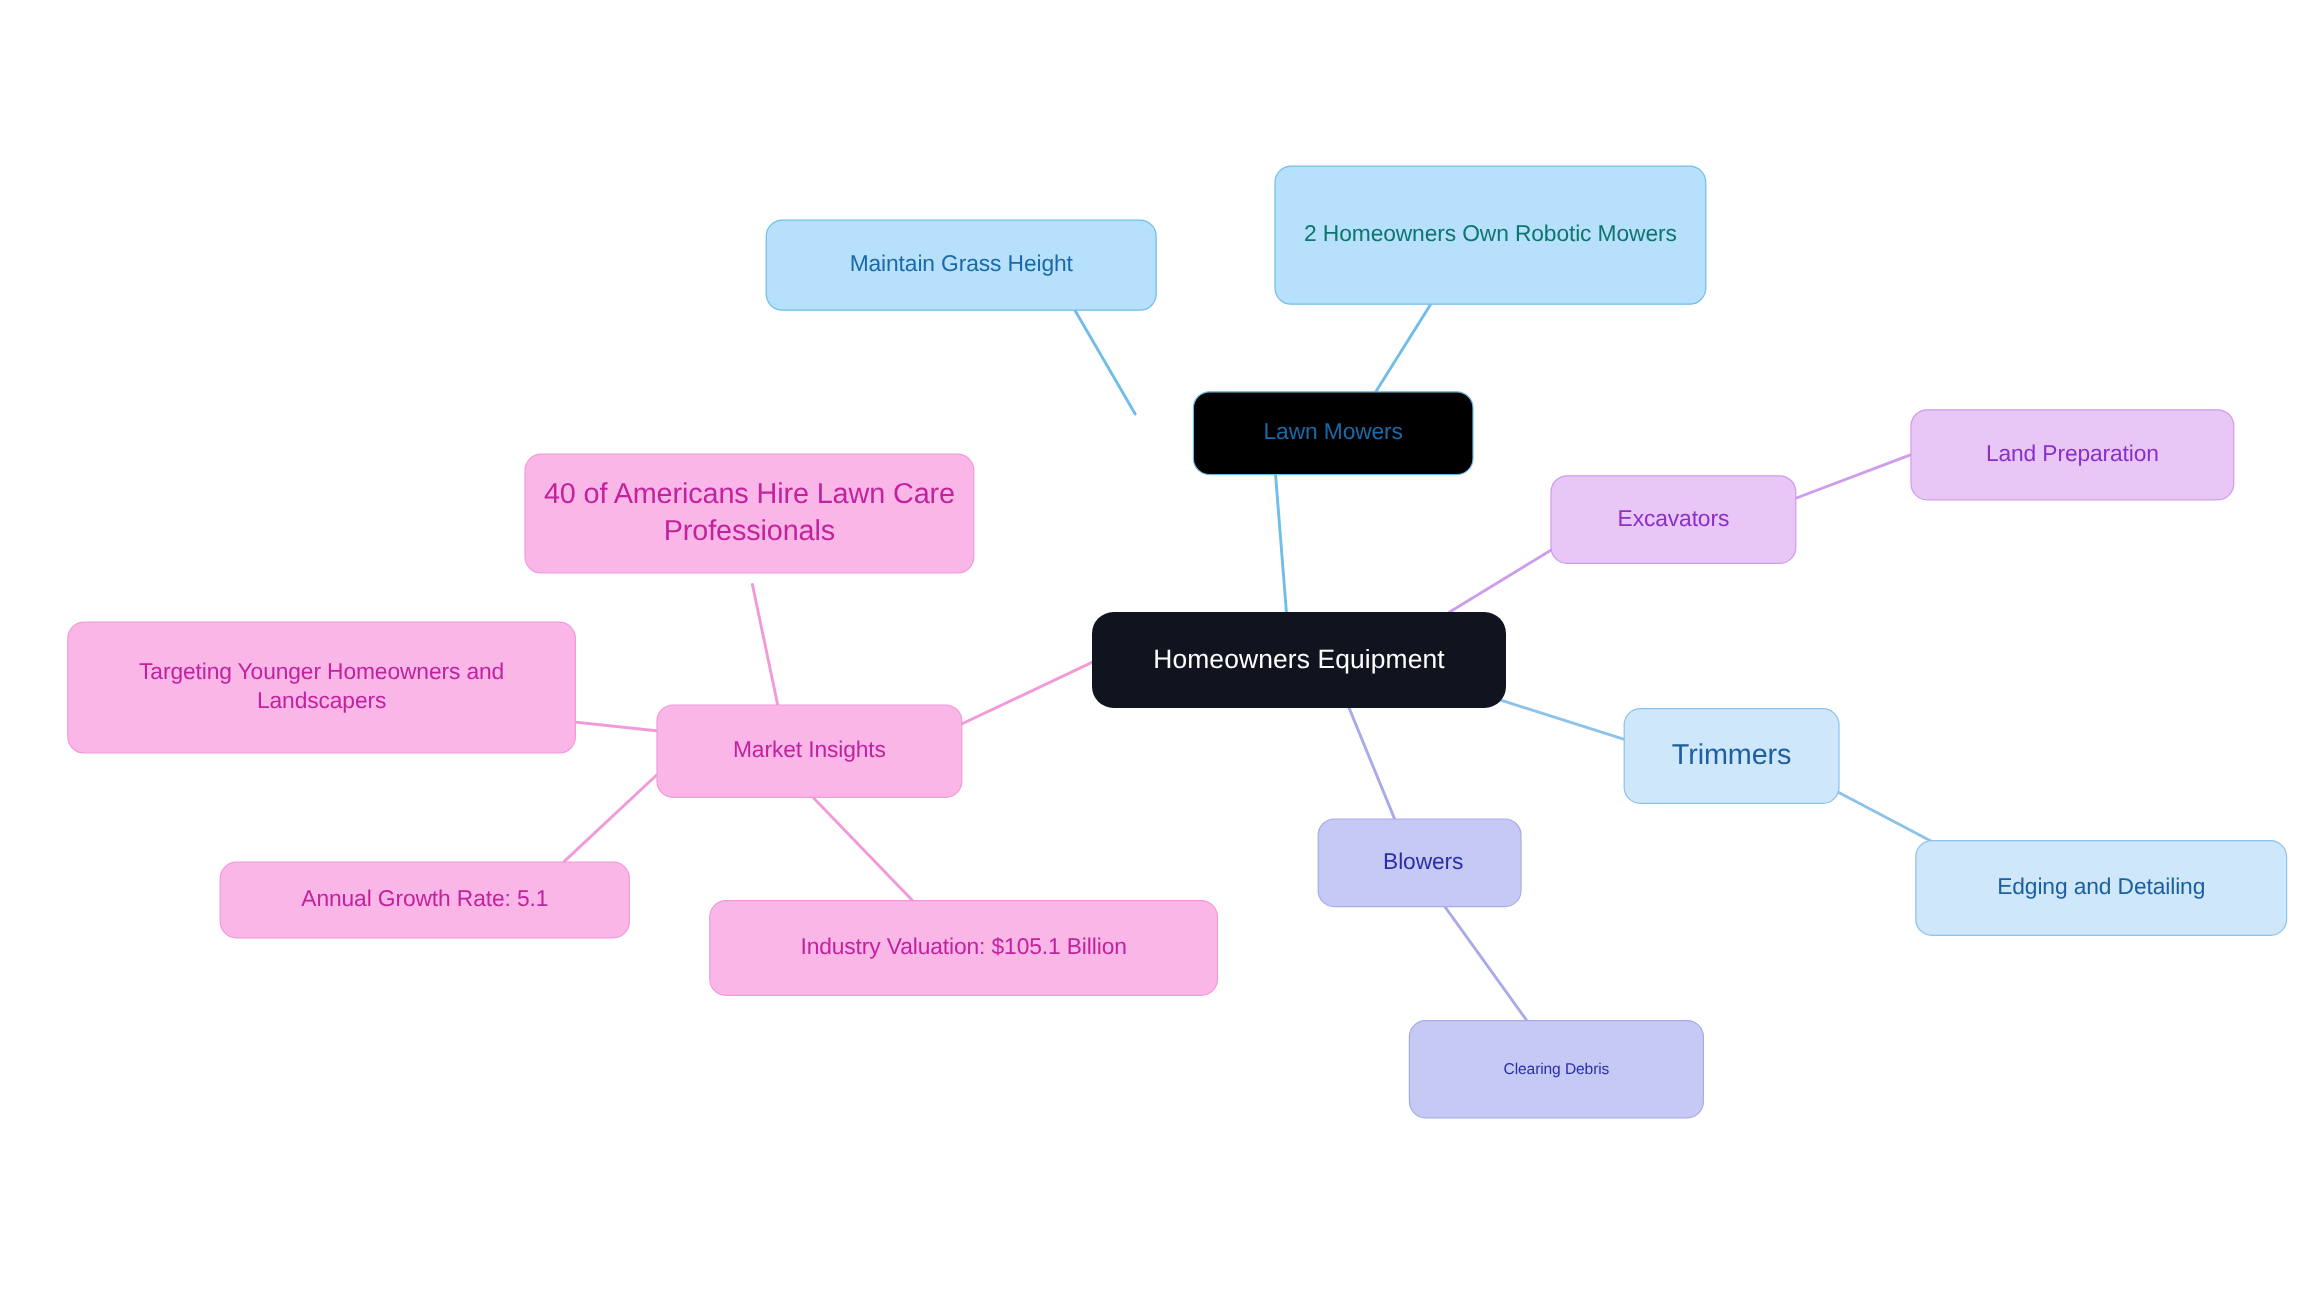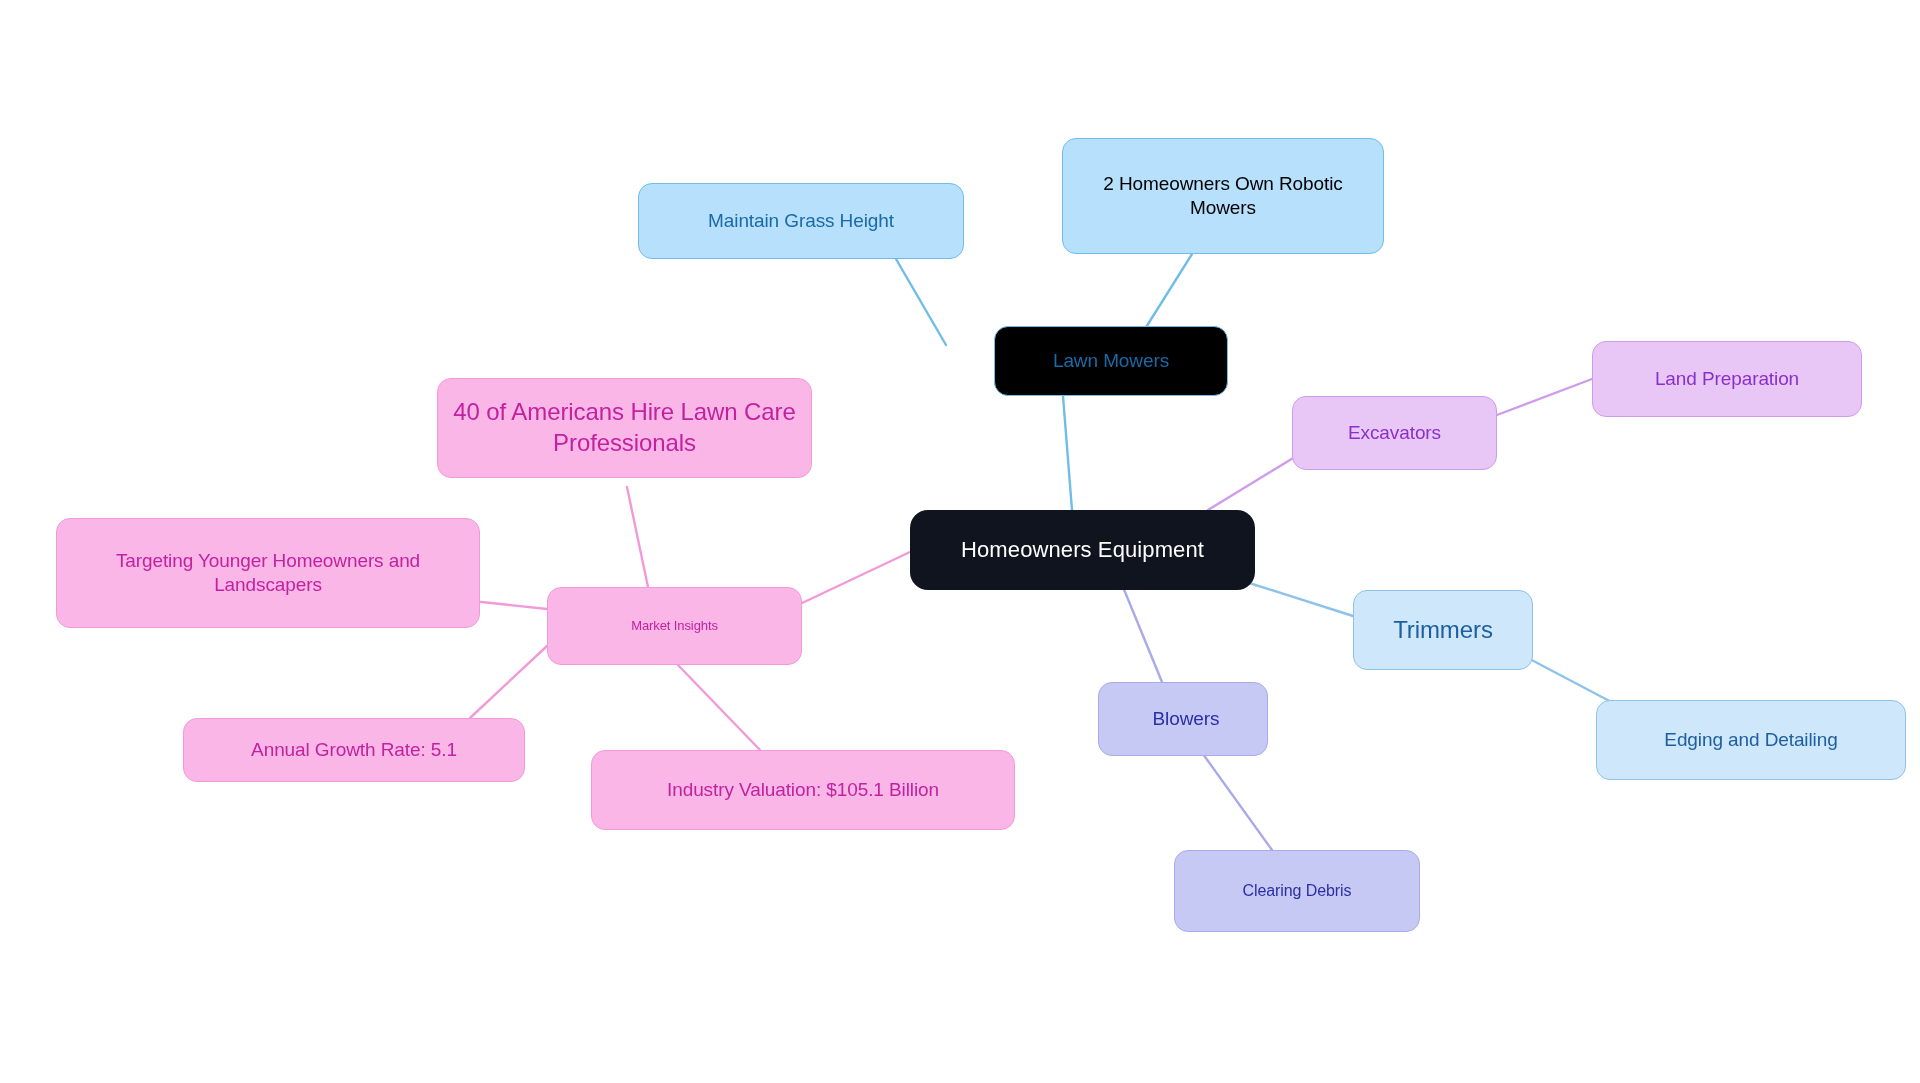--- a/index.html
+++ b/index.html
@@ -64,26 +64,26 @@
       <line x1="910" y1="552" x2="800" y2="604" stroke="#f29ad9" stroke-width="2.4" stroke-linecap="round"></line>
       <line x1="648" y1="587" x2="627" y2="487" stroke="#f29ad9" stroke-width="2.4" stroke-linecap="round"></line>
       <line x1="547" y1="609" x2="444" y2="598" stroke="#f29ad9" stroke-width="2.4" stroke-linecap="round"></line>
       <line x1="547" y1="646" x2="470" y2="718" stroke="#f29ad9" stroke-width="2.4" stroke-linecap="round"></line>
       <line x1="678" y1="665" x2="760" y2="750" stroke="#f29ad9" stroke-width="2.4" stroke-linecap="round"></line>
     </svg>
   <div id="node-layer">
       <div class="node root" style="left: 910px; top: 510px; width: 345px; height: 80px; background: rgb(16, 20, 31); border-color: rgb(16, 20, 31); color: rgb(255, 255, 255); font-size: 22px;">Homeowners Equipment</div>
       <div class="node" style="left: 946px; top: 326px; width: 234px; height: 70px; background: #000000; border-color: rgb(111, 189, 232); color: rgb(26, 106, 168); font-size: 19px; margin-left: 48px;">Lawn Mowers</div>
       <div class="node" style="left: 638px; top: 183px; width: 326px; height: 76px; background: rgb(182, 224, 251); border-color: rgb(111, 189, 232); color: rgb(26, 106, 168); font-size: 19px;">Maintain Grass Height</div>
-      <div class="node" style="left: 1062px; top: 138px; width: 322px; height: 116px; background: rgb(182, 224, 251); border-color: rgb(111, 189, 232); color: #000000; font-size: 19px;">2 Homeowners Own Robotic Mowers</div>
+      <div class="node" style="left: 1062px; top: 138px; width: 360px; height: 116px; background: rgb(182, 224, 251); border-color: rgb(111, 189, 232); color: #0f766e; font-size: 19px;">2 Homeowners Own Robotic Mowers</div>
       <div class="node" style="left: 1292px; top: 396px; width: 205px; height: 74px; background: rgb(232, 199, 247); border-color: rgb(207, 155, 236); color: rgb(139, 47, 201); font-size: 19px;">Excavators</div>
       <div class="node" style="left: 1592px; top: 341px; width: 270px; height: 76px; background: rgb(232, 199, 247); border-color: rgb(207, 155, 236); color: rgb(139, 47, 201); font-size: 19px;">Land Preparation</div>
       <div class="node" style="left: 1353px; top: 590px; width: 180px; height: 80px; background: rgb(207, 231, 251); border-color: rgb(141, 194, 234); color: rgb(29, 95, 160); font-size: 24px;">Trimmers</div>
       <div class="node" style="left: 1596px; top: 700px; width: 310px; height: 80px; background: rgb(207, 231, 251); border-color: rgb(141, 194, 234); color: rgb(29, 95, 160); font-size: 19px;">Edging and Detailing</div>
       <div class="node" style="left: 1098px; top: 682px; width: 170px; height: 74px; background: rgb(199, 201, 245); border-color: rgb(168, 171, 232); color: rgb(42, 47, 168); font-size: 19px; padding-left: 20px;">Blowers</div>
-      <div class="node" style="left: 1174px; top: 850px; width: 246px; height: 82px; background: rgb(199, 201, 245); border-color: rgb(168, 171, 232); color: rgb(42, 47, 168); font-size: 16px;">Clearing Debris</div>
-      <div class="node" style="left: 547px; top: 587px; width: 255px; height: 78px; background: rgb(251, 182, 232); border-color: rgb(242, 154, 217); color: rgb(194, 34, 158); font-size: 13px;">Market Insights</div>
+      <div class="node" style="left: 1174px; top: 850px; width: 246px; height: 82px; background: rgb(199, 201, 245); border-color: rgb(168, 171, 232); color: rgb(42, 47, 168); font-size: 13px;">Clearing Debris</div>
+      <div class="node" style="left: 547px; top: 587px; width: 255px; height: 78px; background: rgb(251, 182, 232); border-color: rgb(242, 154, 217); color: rgb(194, 34, 158); font-size: 19px;">Market Insights</div>
       <div class="node" style="left: 437px; top: 378px; width: 375px; height: 100px; background: rgb(251, 182, 232); border-color: rgb(242, 154, 217); color: rgb(194, 34, 158); font-size: 24px;">40 of Americans Hire Lawn Care Professionals</div>
       <div class="node" style="left: 20px; top: 518px; width: 424px; height: 110px; background: rgb(251, 182, 232); border-color: rgb(242, 154, 217); color: rgb(194, 34, 158); font-size: 19px; margin-left: 36px;">Targeting Younger Homeowners and Landscapers</div>
       <div class="node" style="left: 183px; top: 718px; width: 342px; height: 64px; background: rgb(251, 182, 232); border-color: rgb(242, 154, 217); color: rgb(194, 34, 158); font-size: 19px;">Annual Growth Rate: 5.1</div>
       <div class="node" style="left: 591px; top: 750px; width: 424px; height: 80px; background: rgb(251, 182, 232); border-color: rgb(242, 154, 217); color: rgb(194, 34, 158); font-size: 19px;">Industry Valuation: $105.1 Billion</div>
     </div>
 </div>
 
 </body></html>

